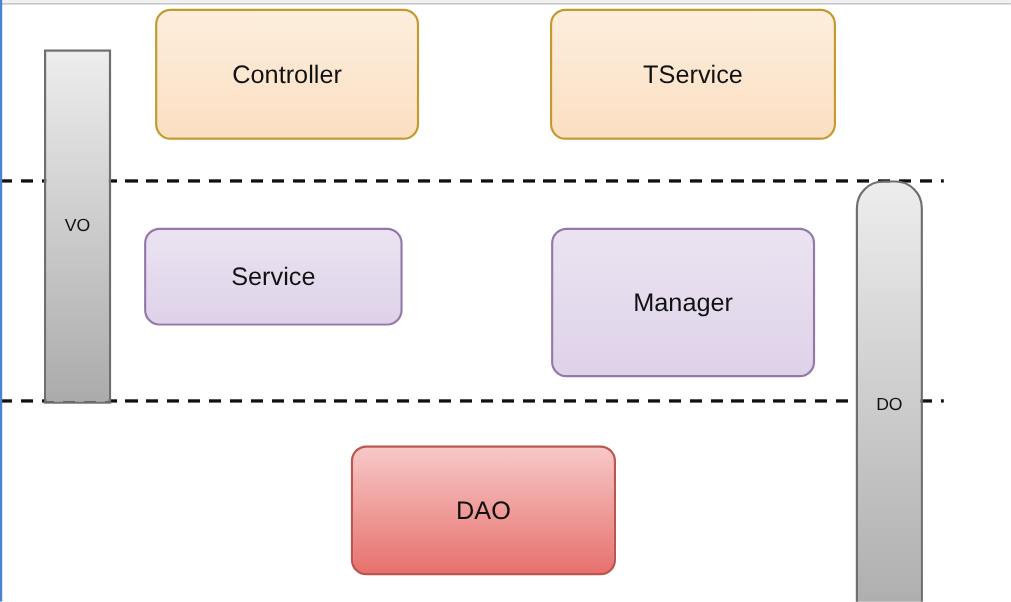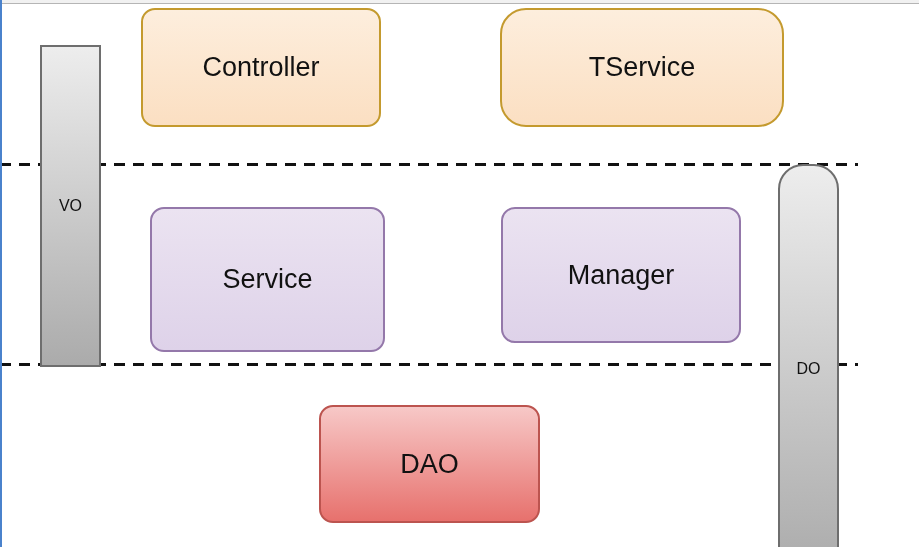--- a/index.html
+++ b/index.html
@@ -39,40 +39,40 @@
     z-index: 1;
   }
   #divider-top    { top: 163px; }
   #divider-bottom { top: 363px; }
 
   
   .node {
     position: absolute;
     display: flex; align-items: center; justify-content: center;
     border-radius: 14px;
-    font-size: 27px; color: var(--text);
+    font-size: 23px; color: var(--text);
     z-index: 2;
   }
   .node.orange {
     background: linear-gradient(180deg, var(--orange-fill-top), var(--orange-fill-bottom));
     border: 2px solid var(--orange-border);
   }
   .node.purple {
     background: linear-gradient(180deg, var(--purple-fill-top), var(--purple-fill-bottom));
     border: 2px solid var(--purple-border);
   }
   .node.red {
     background: linear-gradient(180deg, var(--red-fill-top), var(--red-fill-bottom));
     border: 2px solid var(--red-border);
   }
   #node-controller { left: 141px; top: 8px;   width: 240px; height: 119px; }
-  #node-tservice   { left: 500px; top: 8px;   width: 284px; height: 119px; border-radius: 26px; }
-  #node-service    { left: 150px; top: 207px; width: 235px; height: 145px; }
+  #node-tservice   { left: 500px; top: 8px;   width: 260px; height: 119px; }
+  #node-service    { left: 131px; top: 207px; width: 235px; height: 89px; }
   #node-manager    { left: 501px; top: 207px; width: 240px; height: 136px; }
-  #node-dao        { left: 319px; top: 405px; width: 221px; height: 118px; }
+  #node-dao        { left: 319px; top: 405px; width: 241px; height: 118px; }
 
   
   .vbar {
     position: absolute;
     width: 61px;
     display: flex; align-items: center; justify-content: center;
     background: linear-gradient(180deg, var(--bar-fill-top), var(--bar-fill-bottom));
     border: 2px solid var(--bar-border);
     font-size: 16px; color: var(--text);
     z-index: 3;

